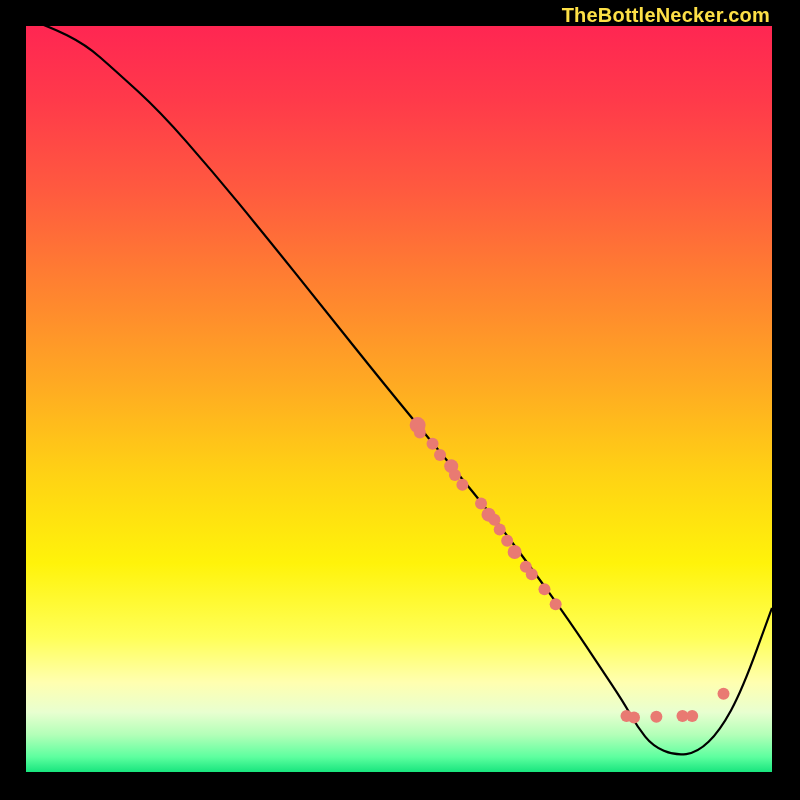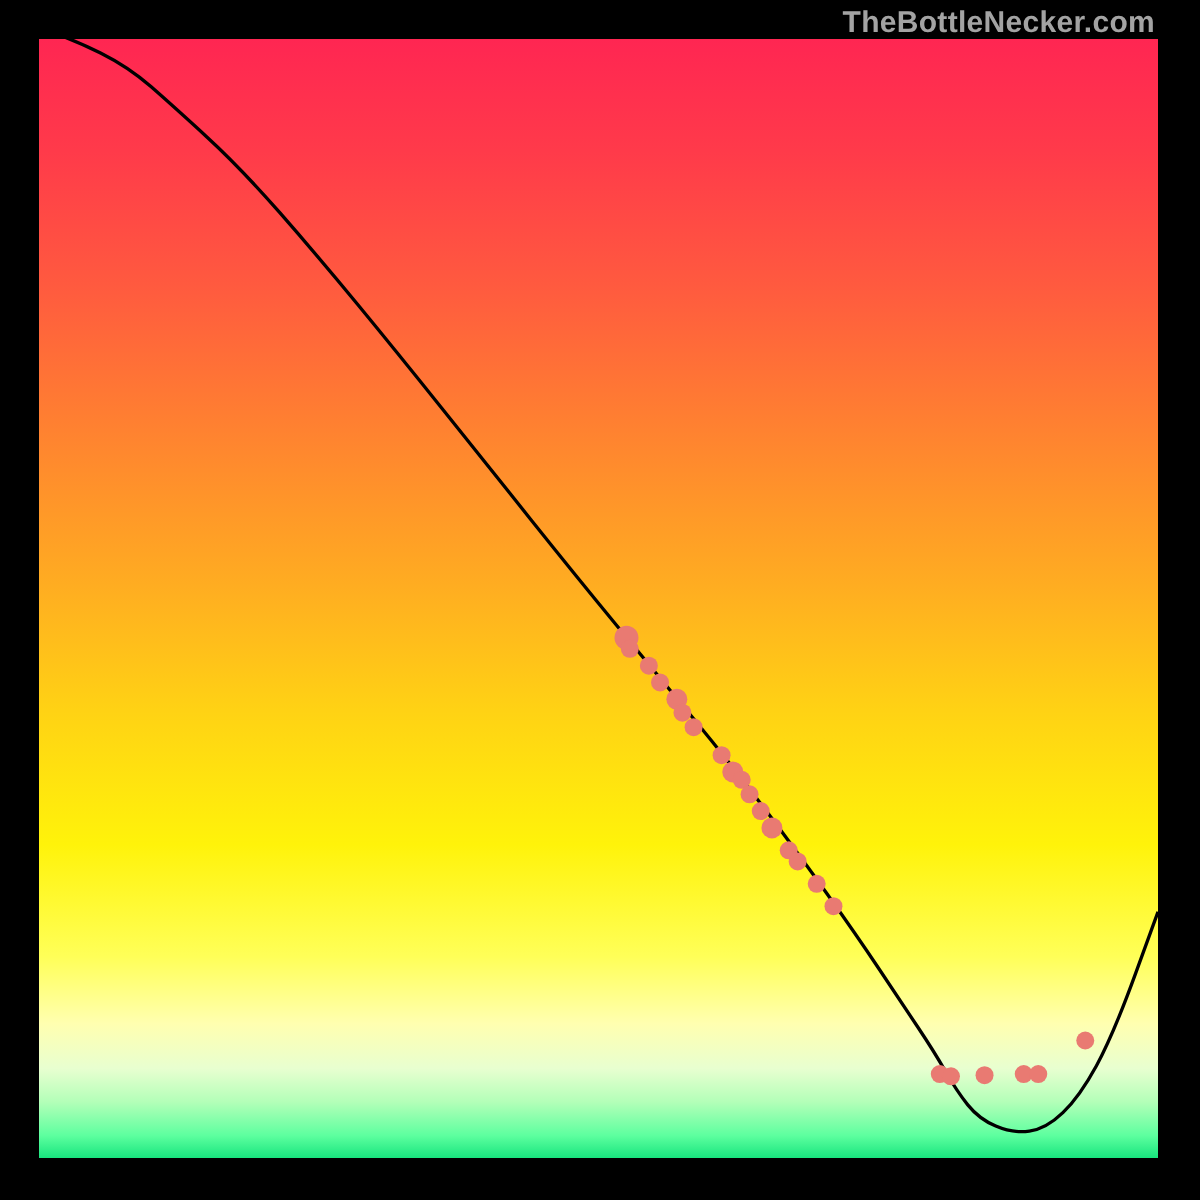--- a/index.html
+++ b/index.html
@@ -25,21 +25,21 @@
     width: 746px;
     height: 746px;
   }
   .watermark {
     position: absolute;
     top: 4px;
     right: 30px;
     font-family: Arial, Helvetica, sans-serif;
     font-size: 20px;
     font-weight: bold;
-    color: #a3a3a3;
+    color: #fde047;
     letter-spacing: 0.2px;
   }
 </style>
 </head>
 <body>
 
 <div class="frame">
   <svg class="plot" viewBox="0 0 746 746" preserveAspectRatio="none">
     <defs>
       <linearGradient id="bg-grad" x1="0" y1="0" x2="0" y2="1">

